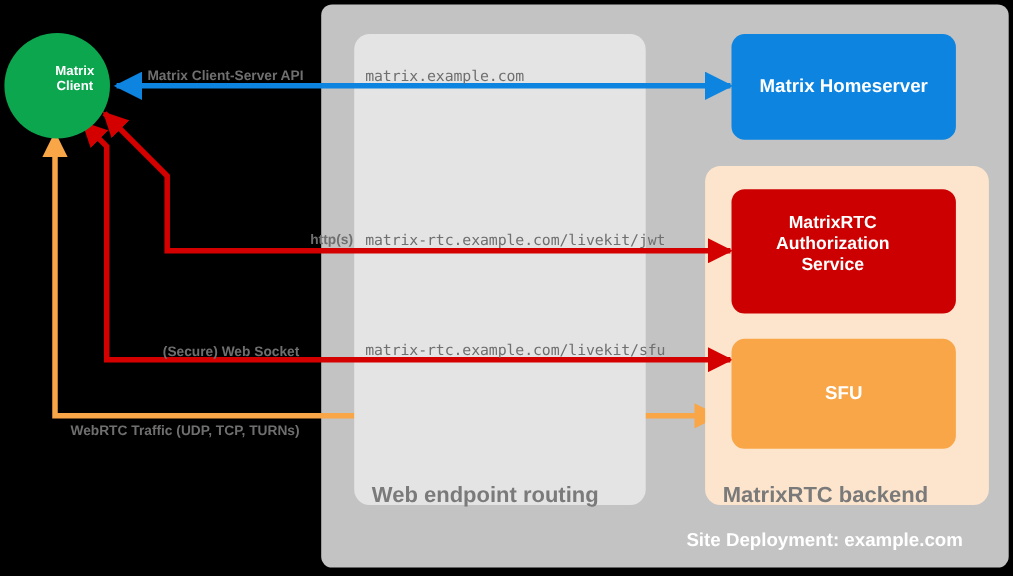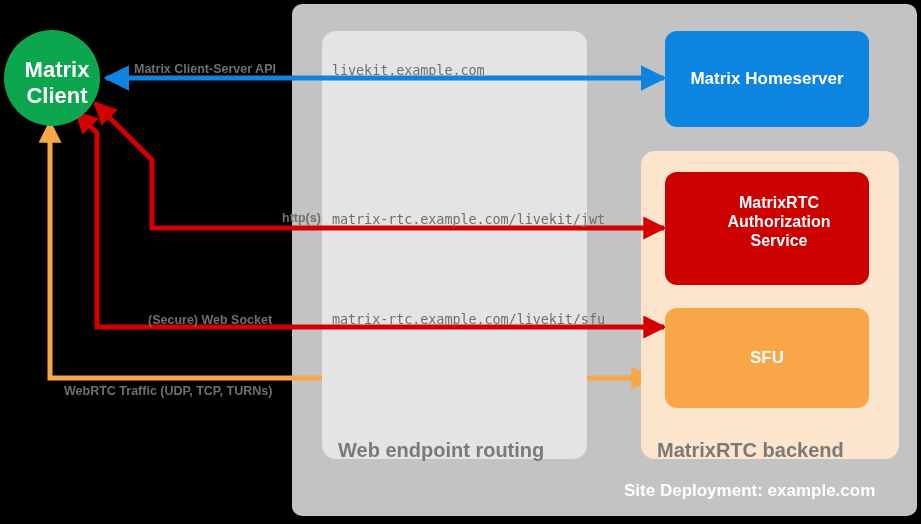--- a/index.html
+++ b/index.html
@@ -94,40 +94,40 @@
 
     <rect x="665" y="31" width="204" height="96" rx="12" ry="12" fill="#0d84e0"></rect>
 
     <rect x="665" y="172" width="204" height="113" rx="12" ry="12" fill="#cc0000"></rect>
 
     <rect x="665" y="308" width="204" height="100" rx="12" ry="12" fill="#f9a648"></rect>
 
     <circle cx="52" cy="78" r="48" fill="#0ca64f"></circle>
   </svg>
 
-  <div class="box-label" style="left:5px; top:57px; width:104px; font-size:22px;">
+  <div class="box-label" style="left:16px; top:57px; width:104px; font-size:12px;">
     <div>Matrix</div>
     <div>Client</div>
   </div>
 
   <div class="box-label" style="left:665px; top:69px; width:204px; font-size:17px;">Matrix Homeserver</div>
 
-  <div class="box-label" style="left:665px; top:194px; width:184px; font-size:16px;padding-left:22px;">
+  <div class="box-label" style="left:665px; top:194px; width:184px; font-size:16px;">
     <div>MatrixRTC</div>
     <div>Authorization</div>
     <div>Service</div>
   </div>
 
   <div class="box-label" style="left:665px; top:348px; width:204px; font-size:17px;">SFU</div>
 
   <div class="container-label" style="left:338px; top:439px;">Web endpoint routing</div>
   <div class="container-label" style="left:657px; top:439px;">MatrixRTC backend</div>
   <div class="site-label" style="left:624px; top:481px;">Site Deployment: example.com</div>
 
-  <div class="endpoint-label" style="left:332px; top:62px;">livekit.example.com</div>
+  <div class="endpoint-label" style="left:332px; top:62px;">matrix.example.com</div>
   <div class="endpoint-label" style="left:332px; top:211px;">matrix-rtc.example.com/livekit/jwt</div>
   <div class="endpoint-label" style="left:332px; top:311px;text-align:right;">matrix-rtc.example.com/livekit/sfu</div>
 
   <div class="flow-label" style="left:134px; top:62px;">Matrix Client-Server API</div>
   <div class="flow-label" style="left:234px; top:211px;padding-left:48px;">http(s)</div>
   <div class="flow-label" style="left:148px; top:313px;">(Secure) Web Socket</div>
   <div class="flow-label" style="left:64px; top:384px;">WebRTC Traffic (UDP, TCP, TURNs)</div>
 
 </div>
 

